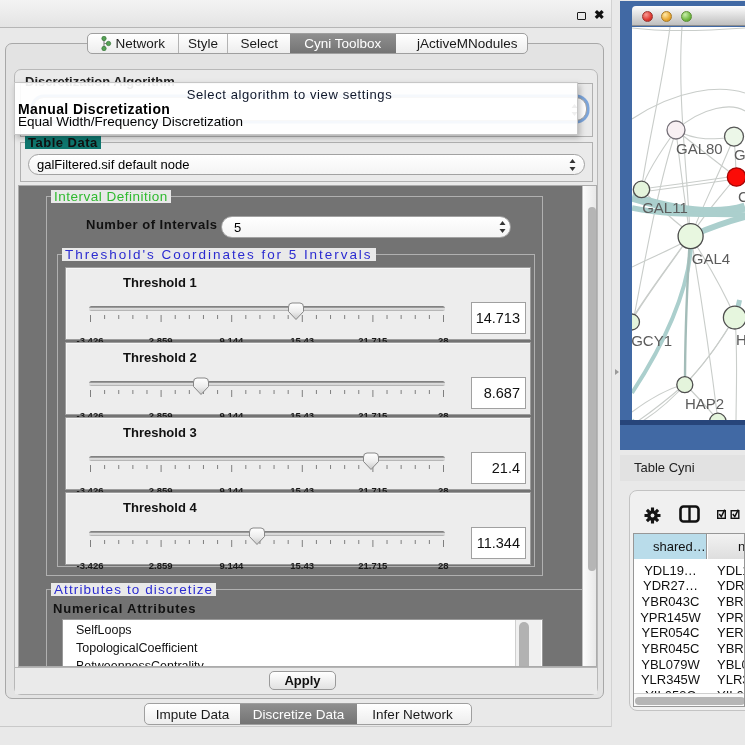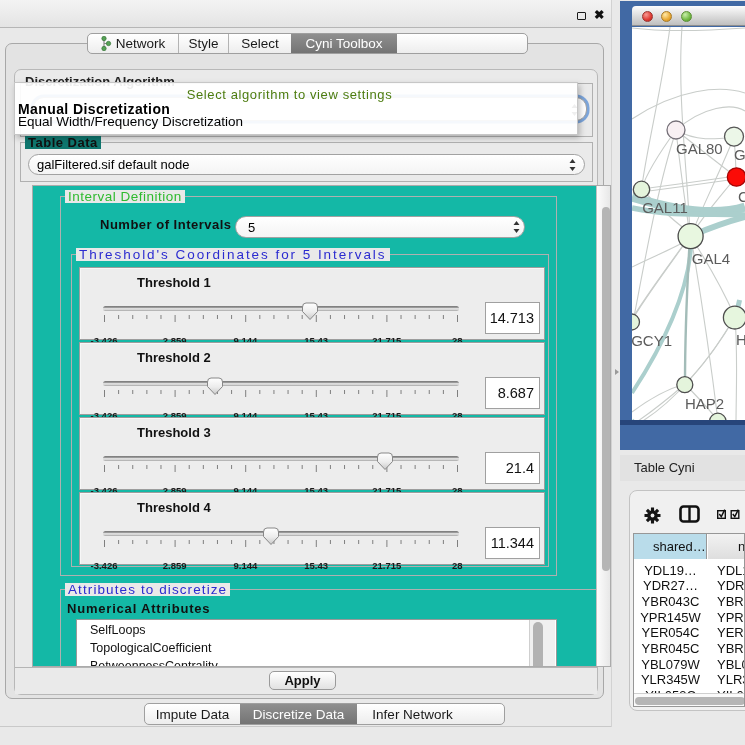--- a/index.html
+++ b/index.html
@@ -33,22 +33,22 @@
 
 .group { position:absolute; border:1px solid #b0b0b0; }
 .gtitle { position:absolute; font-size:13.5px; background:#eaeaea; padding:0 3px; line-height:13px; letter-spacing:0.5px; }
 
 
 .combo { position:absolute; background:linear-gradient(#ffffff,#f4f4f4); border:1px solid #a2a2a2;
   border-radius:11px; font-size:13px; color:#000; }
 .combo .ar { position:absolute; right:7px; top:50%; width:9px; height:14px; margin-top:-7px; }
 
 
-#scrollpane { left:32px; top:185px; width:579px; height:482px; border:1px solid #ababab;
-  background:#14b8a6; overflow:hidden; }
+#scrollpane { left:18px; top:185px; width:579px; height:482px; border:1px solid #ababab;
+  background:#737373; overflow:hidden; }
 #vsb { position:absolute; left:563px; top:0; width:15px; height:480px;
   background:linear-gradient(90deg,#fcfcfc,#e6e6e6); border-left:1px solid #c2c2c2; }
 #vsbthumb { position:absolute; left:568.5px; top:21px; width:8.5px; height:364px; background:#b5b5b5; border-radius:5px; }
 
 
 .tpanel { position:absolute; left:46px; width:466px; height:73px; background:#ededed;
   border:1px solid #9d9d9d; box-shadow:inset 1px 1px 0 #f7f7f7; }
 .tpanel b.tt { position:absolute; left:10px; top:7px; font-size:13px; color:#111;margin-left:47px; }
 .track { position:absolute; left:23px; top:38px; width:356px; height:5px; border-radius:2.5px;
   background:linear-gradient(#757575 0%, #9a9a9a 30%, #ededed 55%, #c9c9c9 80%, #a3a3a3 100%); }
@@ -60,30 +60,30 @@
 
 #attrlist { position:absolute; left:43px; top:433px; width:481px; height:100px; background:#fff; border:1px solid #999; }
 #attrlist .it { position:absolute; left:13px; font-size:12.5px; color:#111; }
 
 
 #applystrip { left:15px; top:667px; width:582px; height:27px; background:#eaeaea; border-top:1px solid #b5b5b5; }
 #applybtn { left:269px; top:671px; width:67px; height:19px; background:linear-gradient(#ffffff,#e2e2e2);
   border:1px solid #9a9a9a; border-radius:5px; font-size:13px; font-weight:600; color:#111;
   text-align:center; line-height:17px; }
 
-#bottomtabs { left:144px; top:703px; width:361px; height:22px; display:flex;
+#bottomtabs { left:144px; top:703px; width:328px; height:22px; display:flex;
   background:linear-gradient(#ffffff,#ededed); border:1px solid #9f9f9f; border-radius:5px;
   font-size:13.5px; color:#1a1a1a; overflow:hidden; }
 #bottomtabs .tab { display:flex; align-items:center; justify-content:center; height:100%; }
 #bottomtabs .sel { background:linear-gradient(#8f8f8f,#747474); color:#fff; }
 
 
 #overlay { left:14px; top:82px; width:564px; height:53px; background:rgba(255,255,255,0.92);
   border:1px solid #c6c6c6; box-shadow:2px 3px 6px rgba(0,0,0,0.25); z-index:30; font-size:13.5px; }
-#overlay .l1 { position:absolute; left:0; right:13px; top:4px; text-align:center; color:#4d7c0f; font-size:13px; letter-spacing:0.6px; }
+#overlay .l1 { position:absolute; left:0; right:13px; top:4px; text-align:center; color:#0f172a; font-size:13px; letter-spacing:0.6px; }
 #overlay .l2 { position:absolute; left:3px; top:18px; font-weight:bold; color:#000; font-size:14px; letter-spacing:0.4px; }
 #overlay .l3 { position:absolute; left:3px; top:31px; color:#000; }
 
 
 #netwin { left:620px; top:1px; width:125px; height:449px; background:#4169a4; }
 #netshadow { left:620px; top:420px; width:125px; height:5px; background:#27457a; }
 #mactitle { left:632px; top:6px; width:113px; height:20px;
   background:linear-gradient(#fdfdfd,#bfbfbf); border-bottom:1px solid #8e8e8e; border-top-left-radius:4px; }
 .light { position:absolute; top:5px; width:11px; height:11px; border-radius:50%; }
 #netcanvas { left:632px; top:27px; width:113px; height:393px; background:#fff; }
@@ -123,20 +123,21 @@
     <svg width="11" height="15" viewBox="0 0 11 15" style="margin-right:4px;">
       <path d="M3 3 V12 M3 7.5 H7" stroke="#8a8a8a" stroke-width="1.2" fill="none"></path>
       <circle cx="3" cy="2.5" r="2.2" fill="#56a156" stroke="#2e6b2e" stroke-width="0.6"></circle>
       <circle cx="7.5" cy="7.5" r="2.2" fill="#56a156" stroke="#2e6b2e" stroke-width="0.6"></circle>
       <circle cx="3" cy="12.5" r="2.2" fill="#56a156" stroke="#2e6b2e" stroke-width="0.6"></circle>
     </svg>
     Network</div>
   <div class="tab sep" style="width:50px;">Style</div>
   <div class="tab sep" style="width:63px;">Select</div>
   <div class="tab sel" style="width:106px;">Cyni Toolbox</div>
+  <div class="tab" style="width:132px; padding-left:12px;">jActiveMNodules</div>
 </div>
 
 <div class="group" style="left:20px; top:83px; width:573px; height:54px;"></div>
 <b class="abs" style="left:25px; top:74px; font-size:13px; color:#222; z-index:5;">Discretization Algorithm</b>
 
 <div class="abs" style="left:33px; top:97px; width:554px; height:24px; background:#fff; border:1px solid #a2a2a2; border-radius:11px; box-shadow:0 0 0 2.5px rgba(96,148,214,0.8); z-index:6;">
   <svg style="position:absolute; right:7px; top:5px;" width="9" height="14" viewBox="0 0 9 14">
       <path d="M1.5 5 L4.5 1 L7.5 5 Z M1.5 9 L4.5 13 L7.5 9 Z" fill="#333"></path>
     </svg>
 </div>

